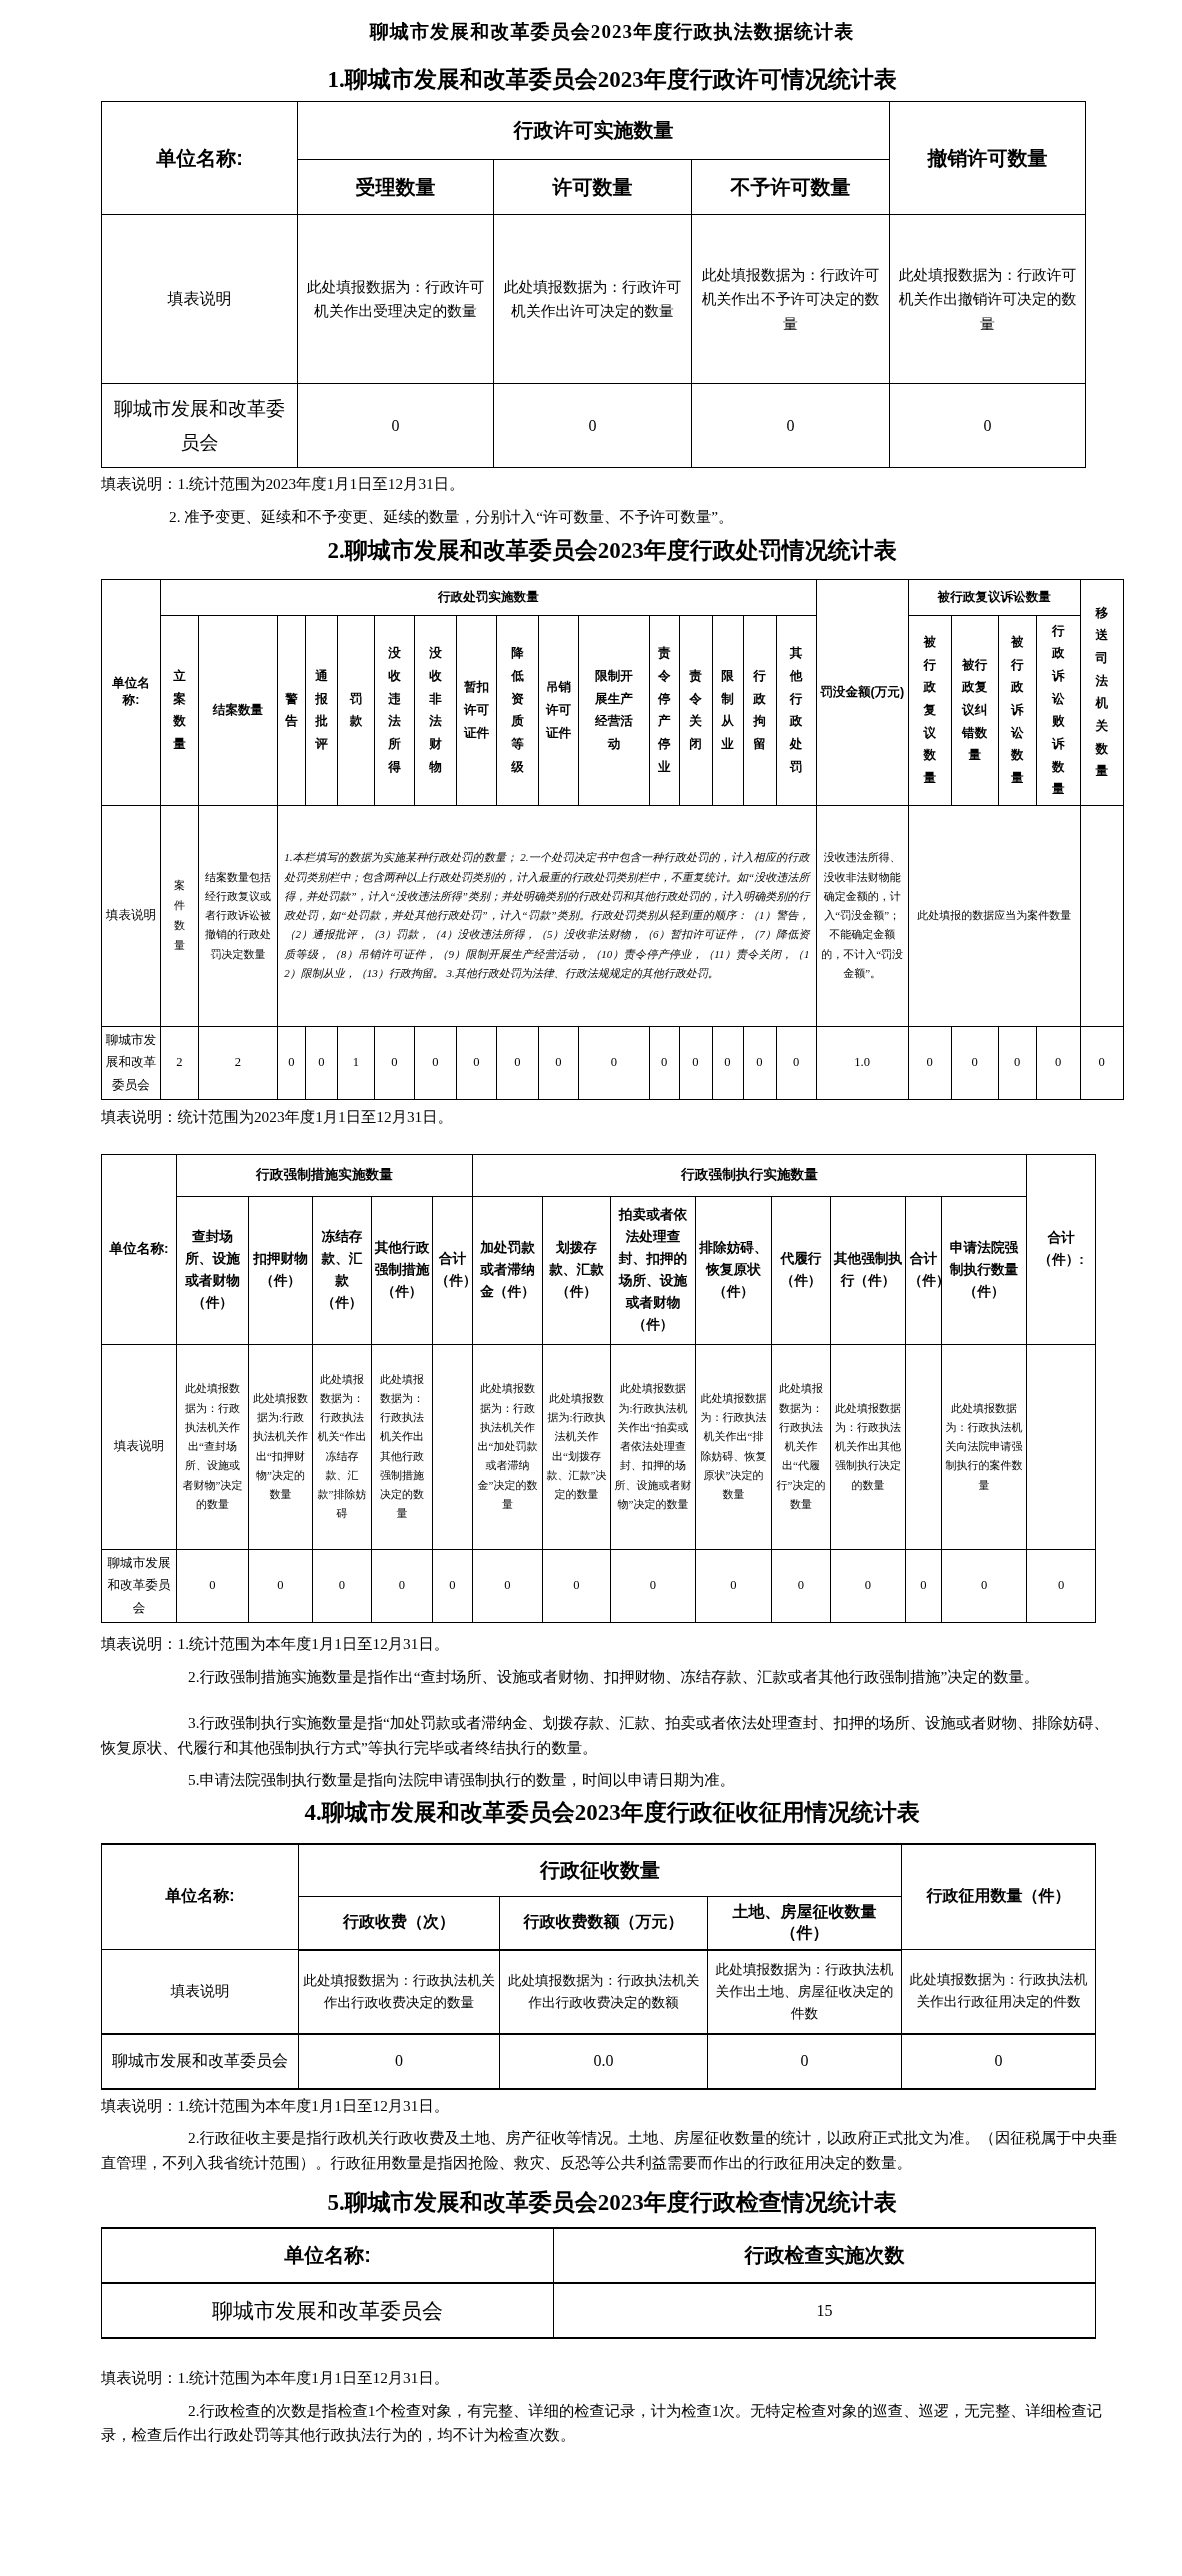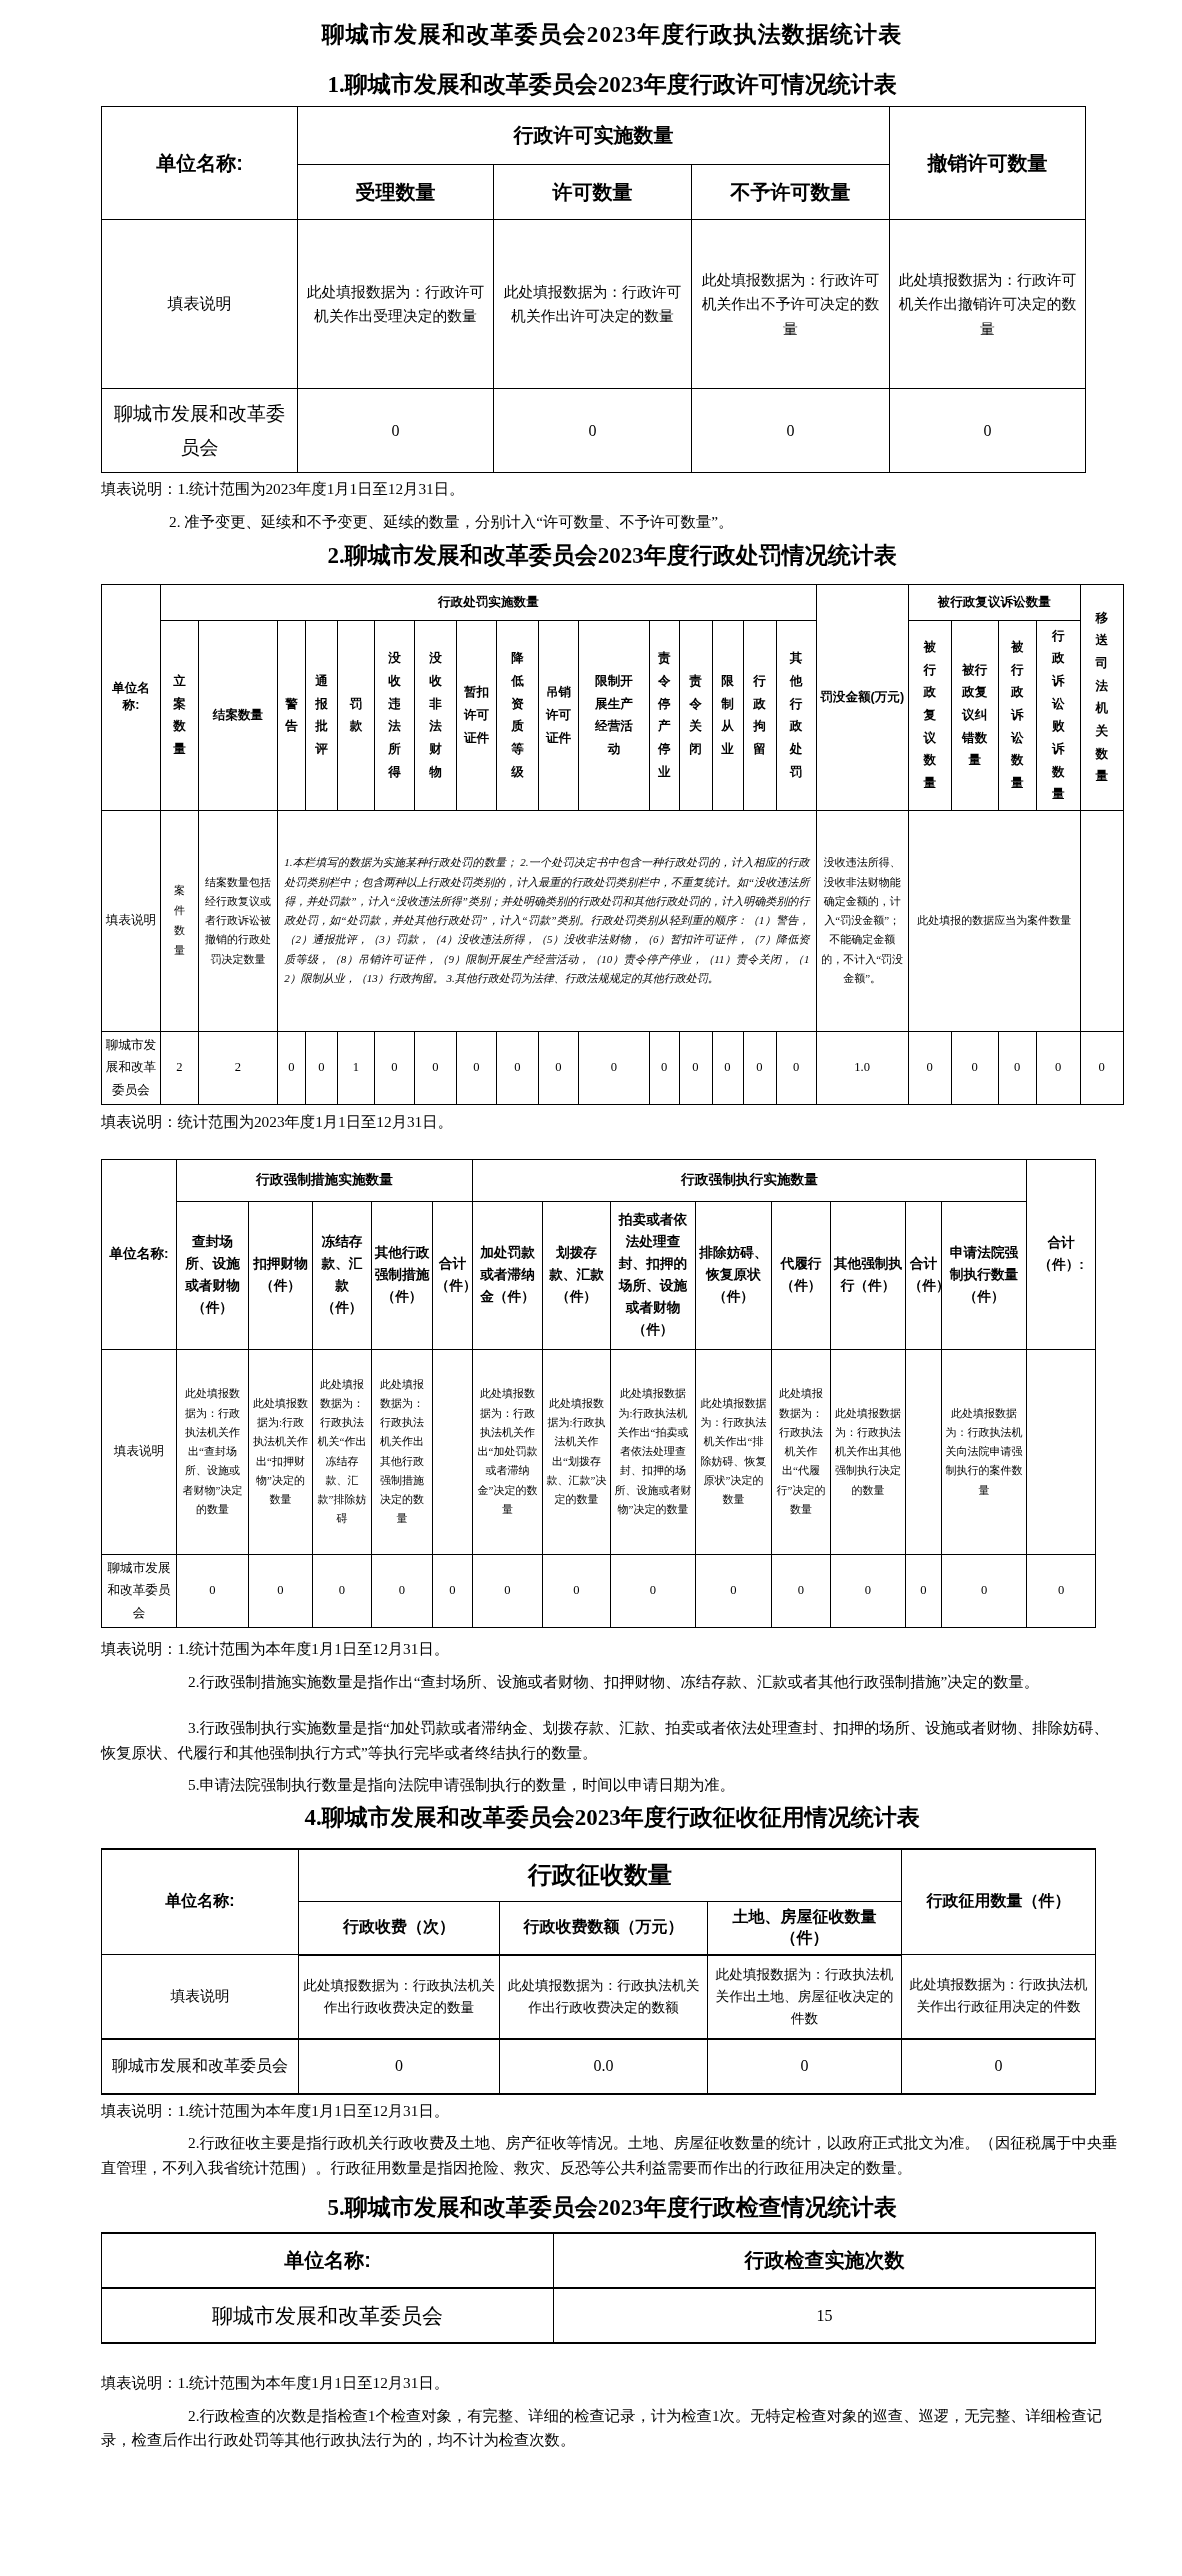--- a/index.html
+++ b/index.html
@@ -1,20 +1,20 @@
 <!DOCTYPE html>
 <html style="font-size:8.4px"><head>
 <meta charset="utf-8">
 <style>
   html,body { margin:0; padding:0; background:#ffffff; }
   body { width:1183px; height:2576px; position:relative; color:#000;
          font-family:"Liberation Serif", serif; }
   .content { position:absolute; left:101px; top:0; width:1022px; }
 
-  .main-title { margin:19px 0 0 0; text-align:center; font-size:23px; font-weight:bold;
+  .main-title { margin:19px 0 0 0; text-align:center; font-size:19px; font-weight:bold;
                 letter-spacing:1.1px; font-family:"Liberation Serif", serif; }
   .sec-title  { text-align:center; font-size:23px; font-weight:bold;
                 font-family:"Liberation Serif", serif; }
   .t1-title { margin:19px 0 0 0; }
   .t2-title { margin:5.3px 0 0 0; }
   .t3-title { margin:13px 0 0 0; }
   .t4-title { margin:4.2px 0 0 0; }
   .t5-title { margin:11.6px 0 0 0; }
 
   table { border-collapse:collapse; table-layout:fixed; background:#fff; }
@@ -64,21 +64,21 @@
   .t3 .uname { font-size:12.6px; line-height:1.8; }
   .t3 .val { font-size:12.6px; }
 
   
   .t4 { width:994px; margin-top:14.8px; border:1.1px solid #000;
         border-top:2.1px solid #000; border-bottom:2.1px solid #000; }
   .t4 tr.rA { height:53px; } .t4 tr.rB { height:53px; }
   .t4 tr.rC { height:84px; } .t4 tr.rD { height:55px; }
   .t4 tr.rB td { border-bottom:2.1px solid #000; }
   .t4 tr.rC td { border-bottom:2.1px solid #000; }
-  .t4 .hd-g { font-family:"Liberation Sans", sans-serif; font-weight:bold; font-size:24px; }
+  .t4 .hd-g { font-family:"Liberation Sans", sans-serif; font-weight:bold; font-size:20px; }
   .t4 .hd { font-size:16px; }
   .t4 .note-cell { font-size:13.7px; line-height:1.6; }
   .t4 .label { font-size:14.8px; }
   .t4 .uname { font-size:16px; }
   .t4 .val { font-size:16px; }
 
   
   .t5 { width:994px; margin-top:9.5px; border:1.1px solid #000;
         border-top:2.1px solid #000; border-bottom:2.1px solid #000; }
   .t5 tr { height:55px; }

